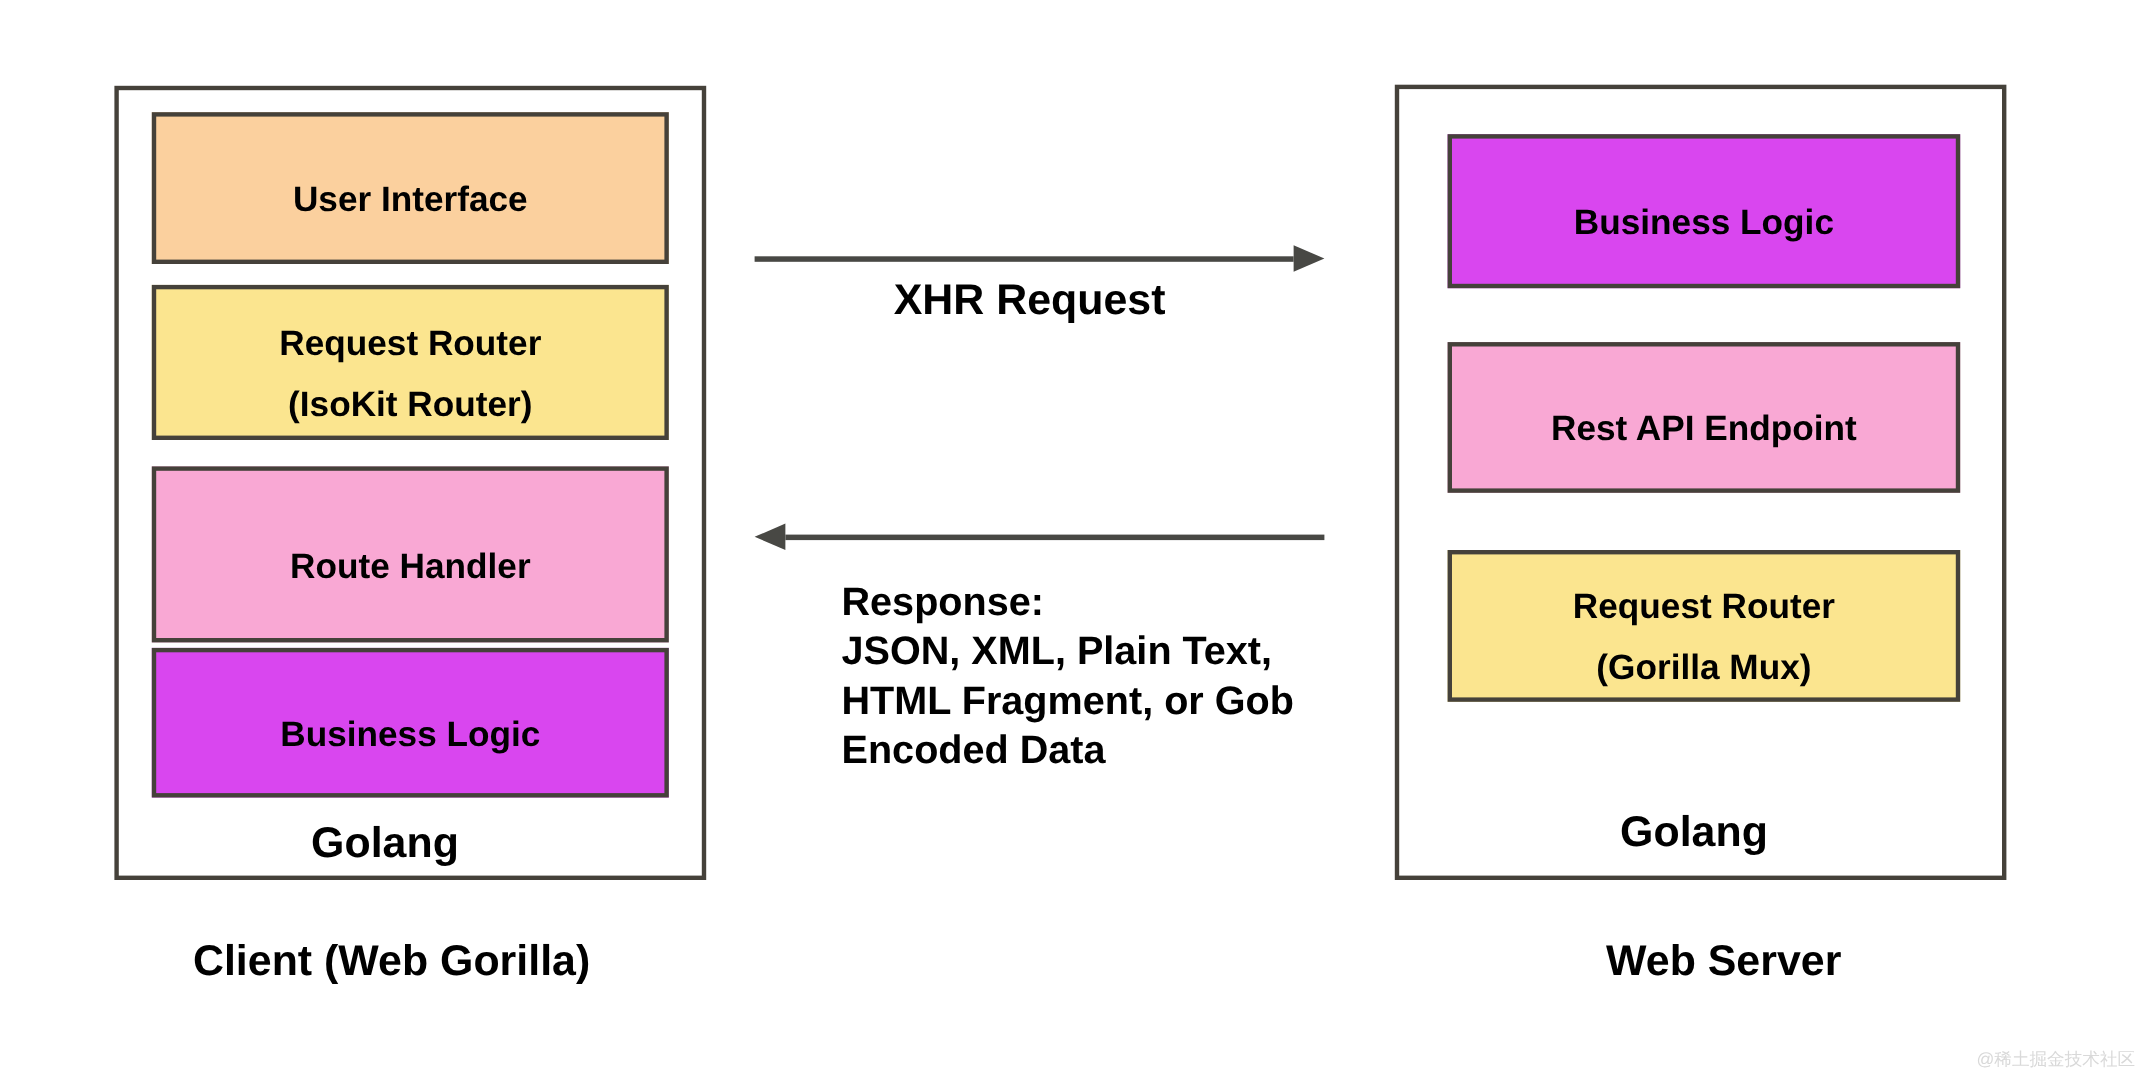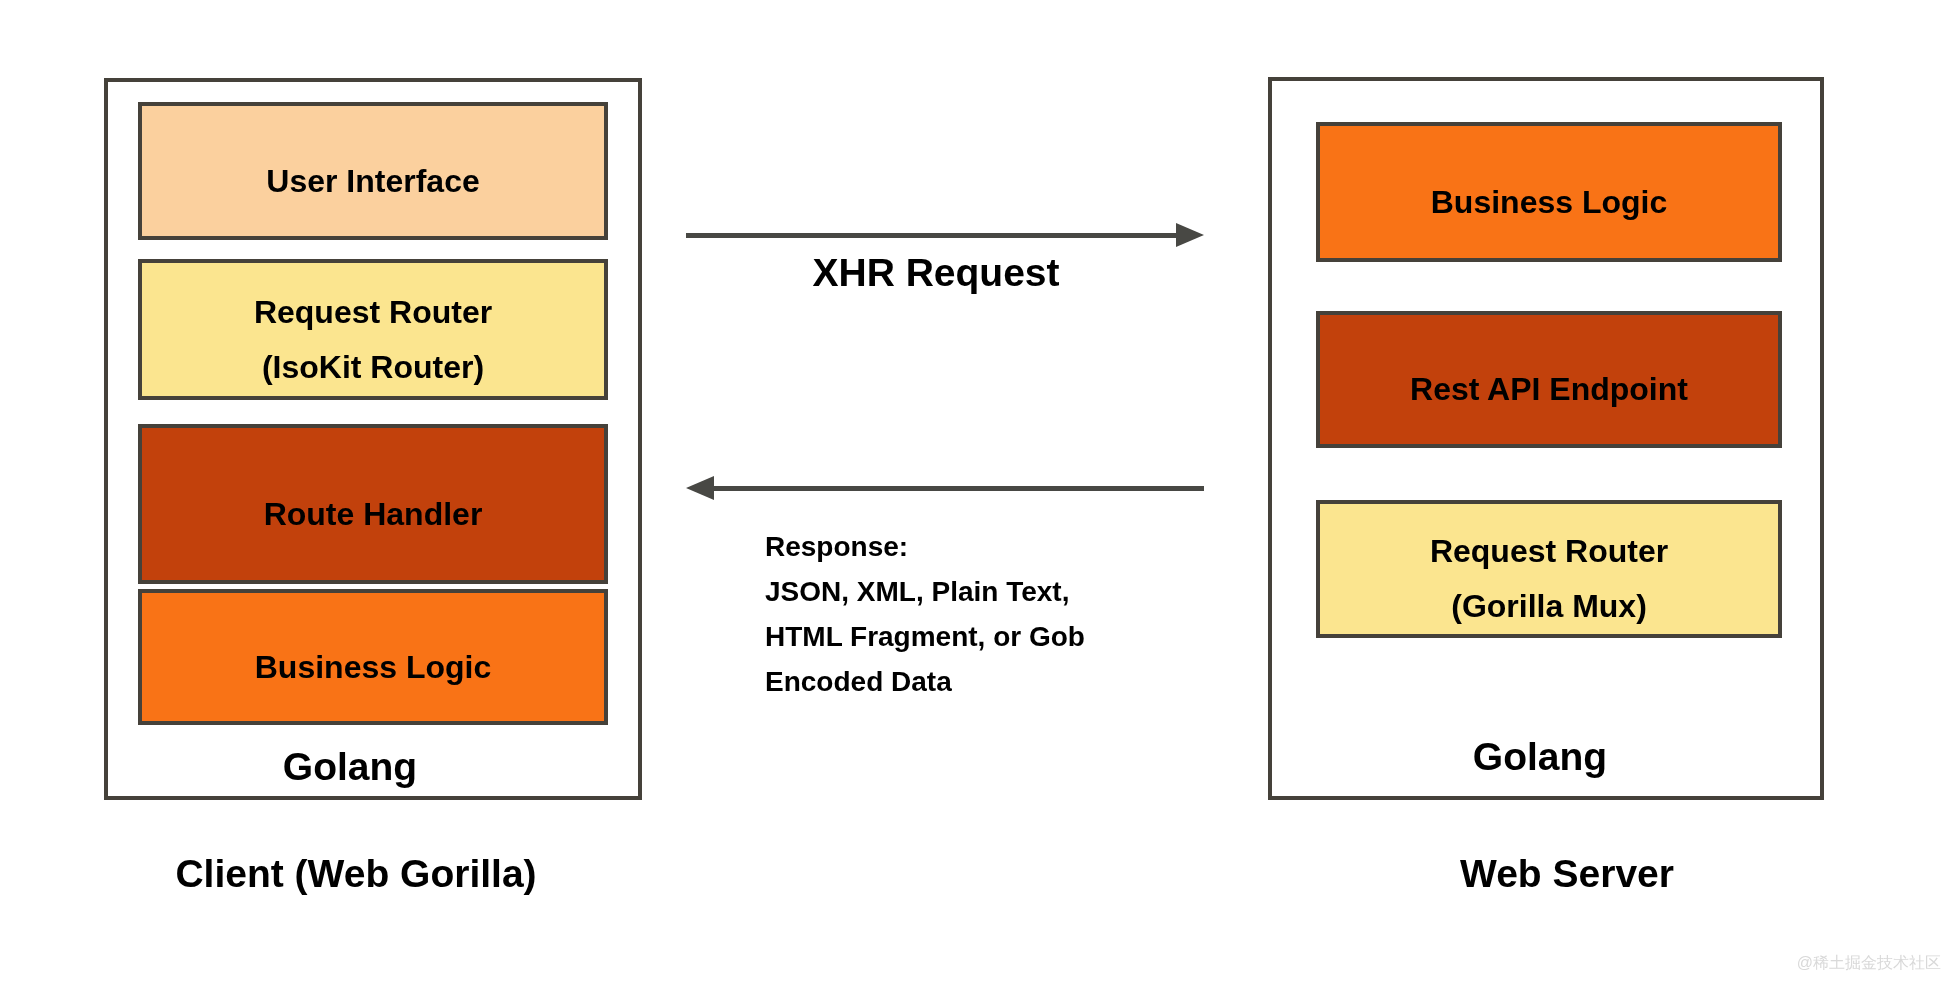--- a/index.html
+++ b/index.html
@@ -31,22 +31,22 @@
     align-items: center;
     justify-content: center;
     font-size: 32px;
     font-weight: bold;
     text-align: center;
     line-height: 55px;
   }
   .stack-box .box-text { transform: translateY(10px); }
   .fill-orange { background: #FBD09E; }
   .fill-yellow { background: #FBE58F; }
-  .fill-green  { background: #c2410c; }
-  .fill-blue   { background: #f97316; }
+  .fill-green  { background: #f9a8d4; }
+  .fill-blue   { background: #d946ef; }
 
   .runtime-label, .caption-label, .arrow-label {
     position: absolute;
     transform: translate(-50%, -50%);
     font-size: 39px;
     font-weight: bold;
     white-space: nowrap;
   }
   .arrow-line {
     position: absolute;
@@ -60,21 +60,21 @@
     border-top: 12px solid transparent;
     border-bottom: 12px solid transparent;
   }
   .arrow-head.right { border-left: 28px solid #484844; }
   .arrow-head.left  { border-right: 28px solid #484844; }
 
   .response-label {
     position: absolute;
     left: 765px;
     top: 524px;
-    font-size: 28px;
+    font-size: 36px;
     font-weight: bold;
     line-height: 45px;
     white-space: nowrap;
   }
   .watermark {
     position: absolute;
     right: 5px;
     top: 953px;
     font-size: 16px;
     color: #D9D9D9;

